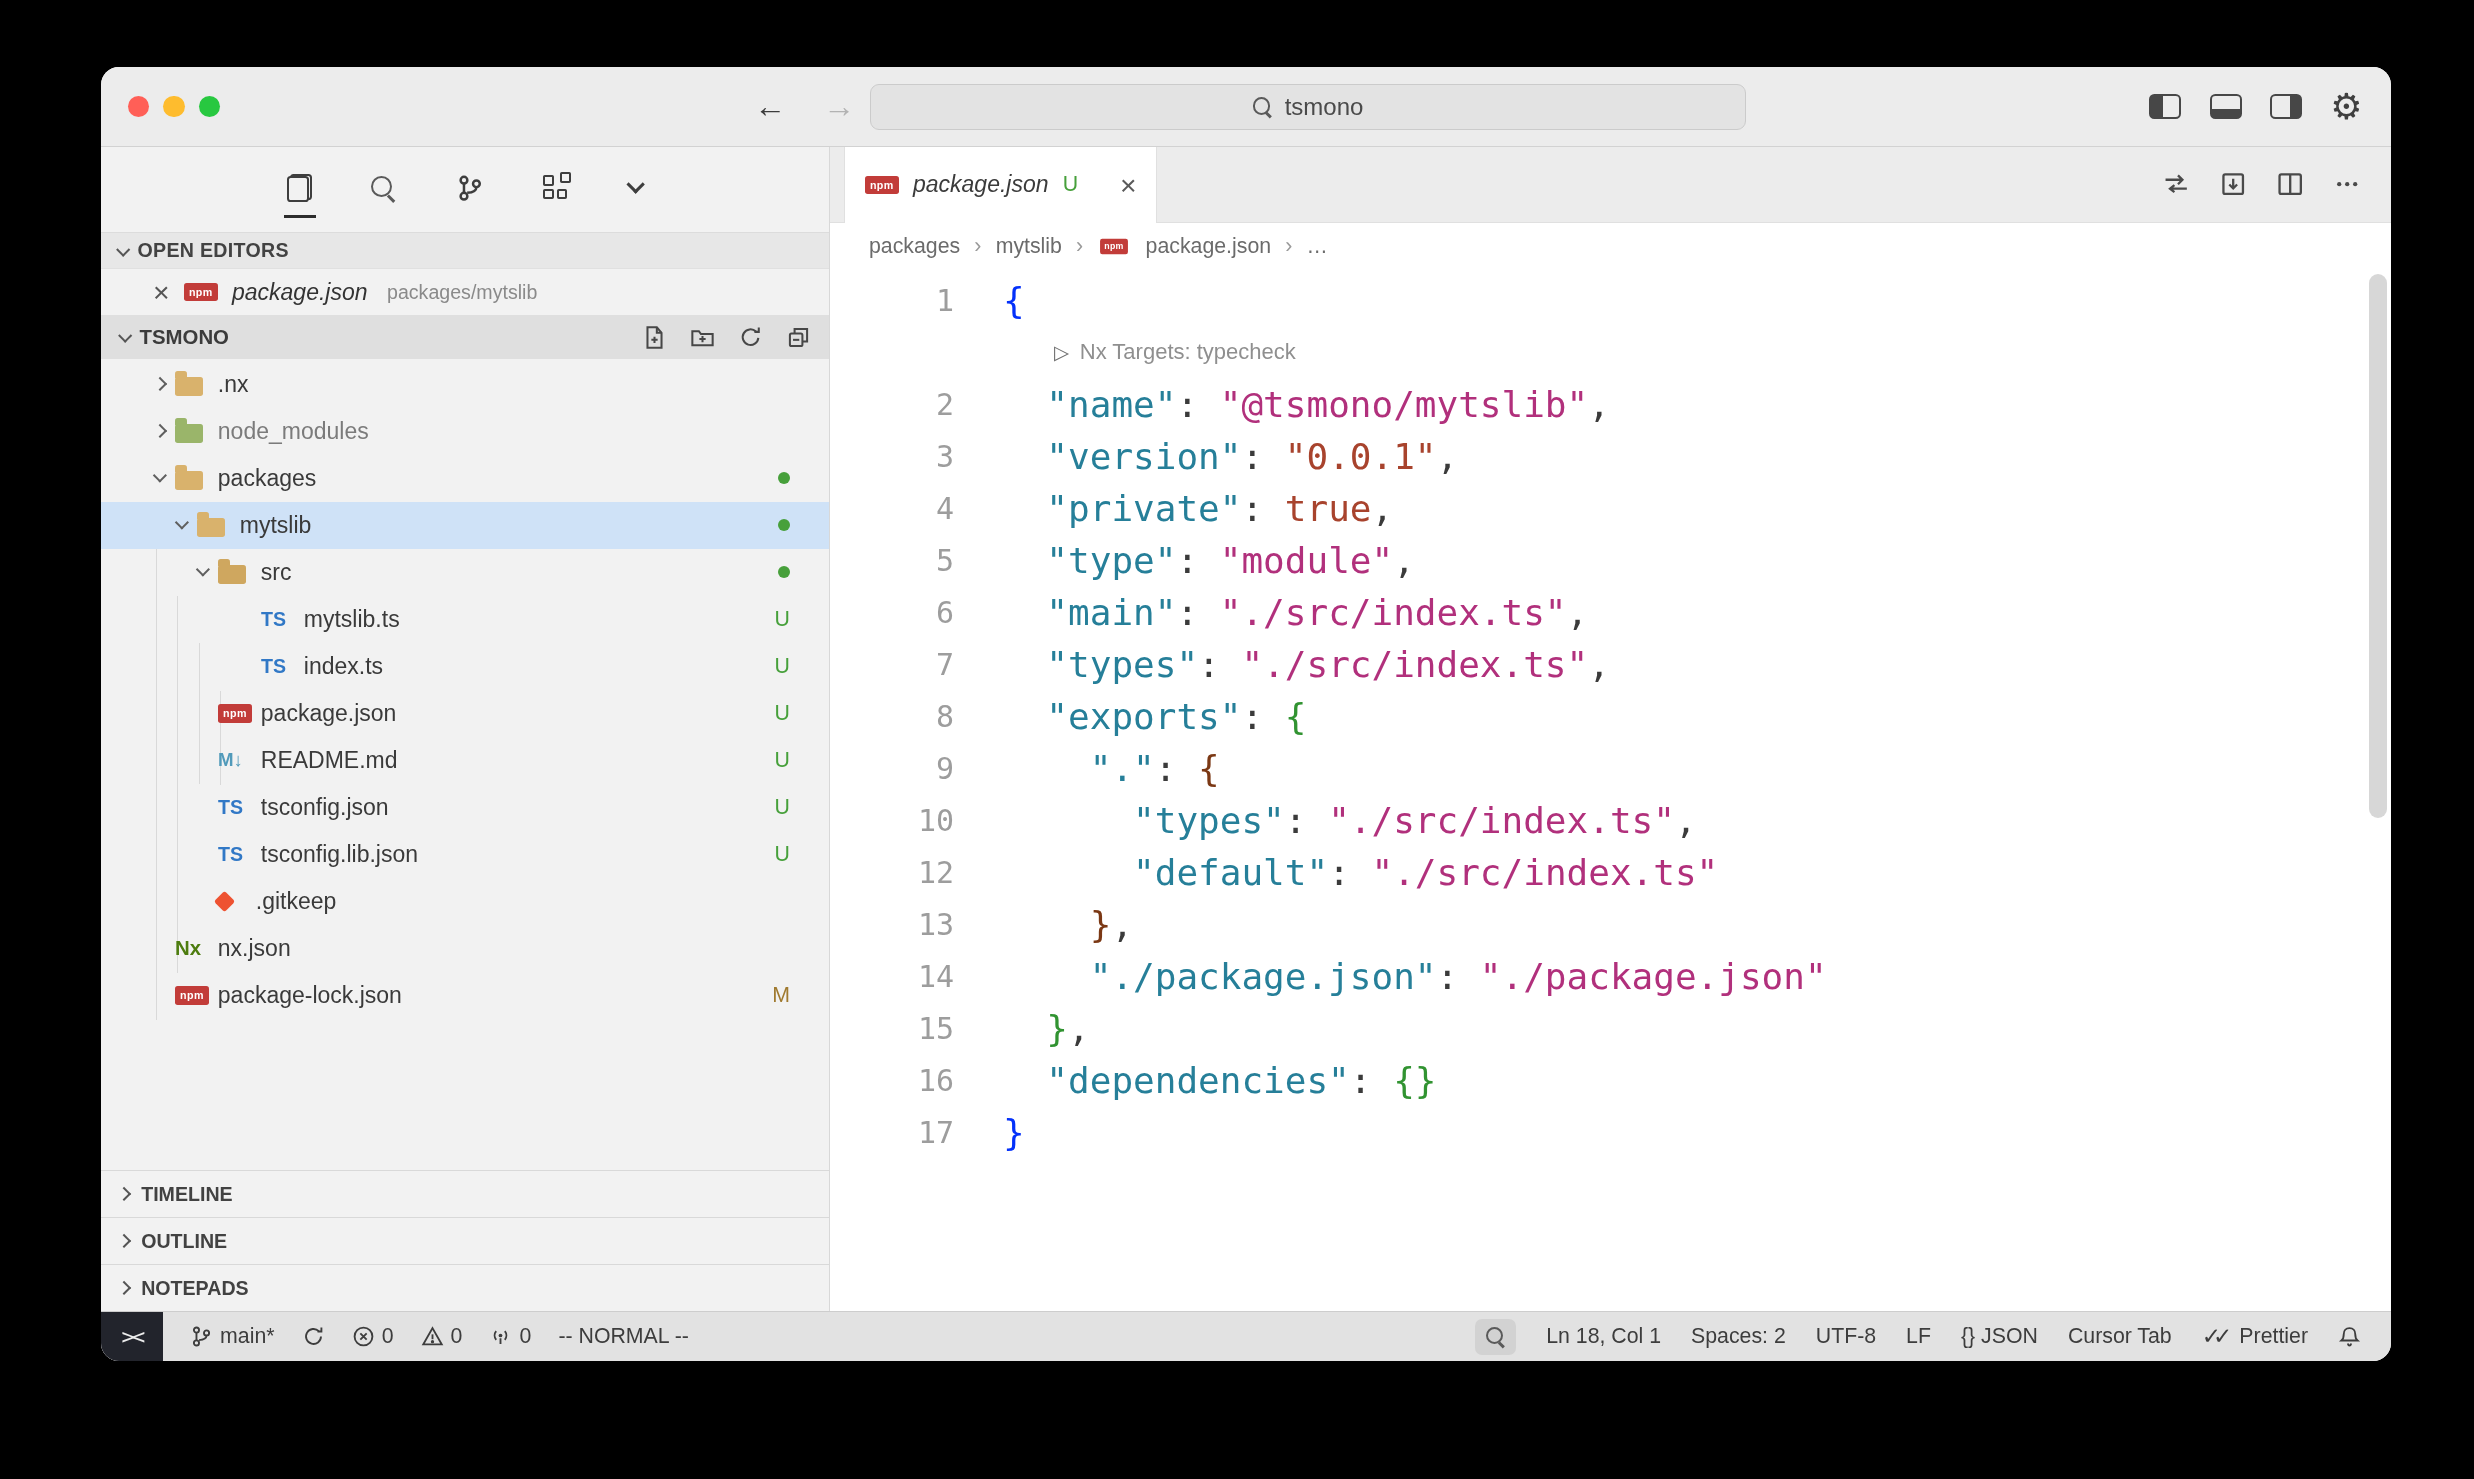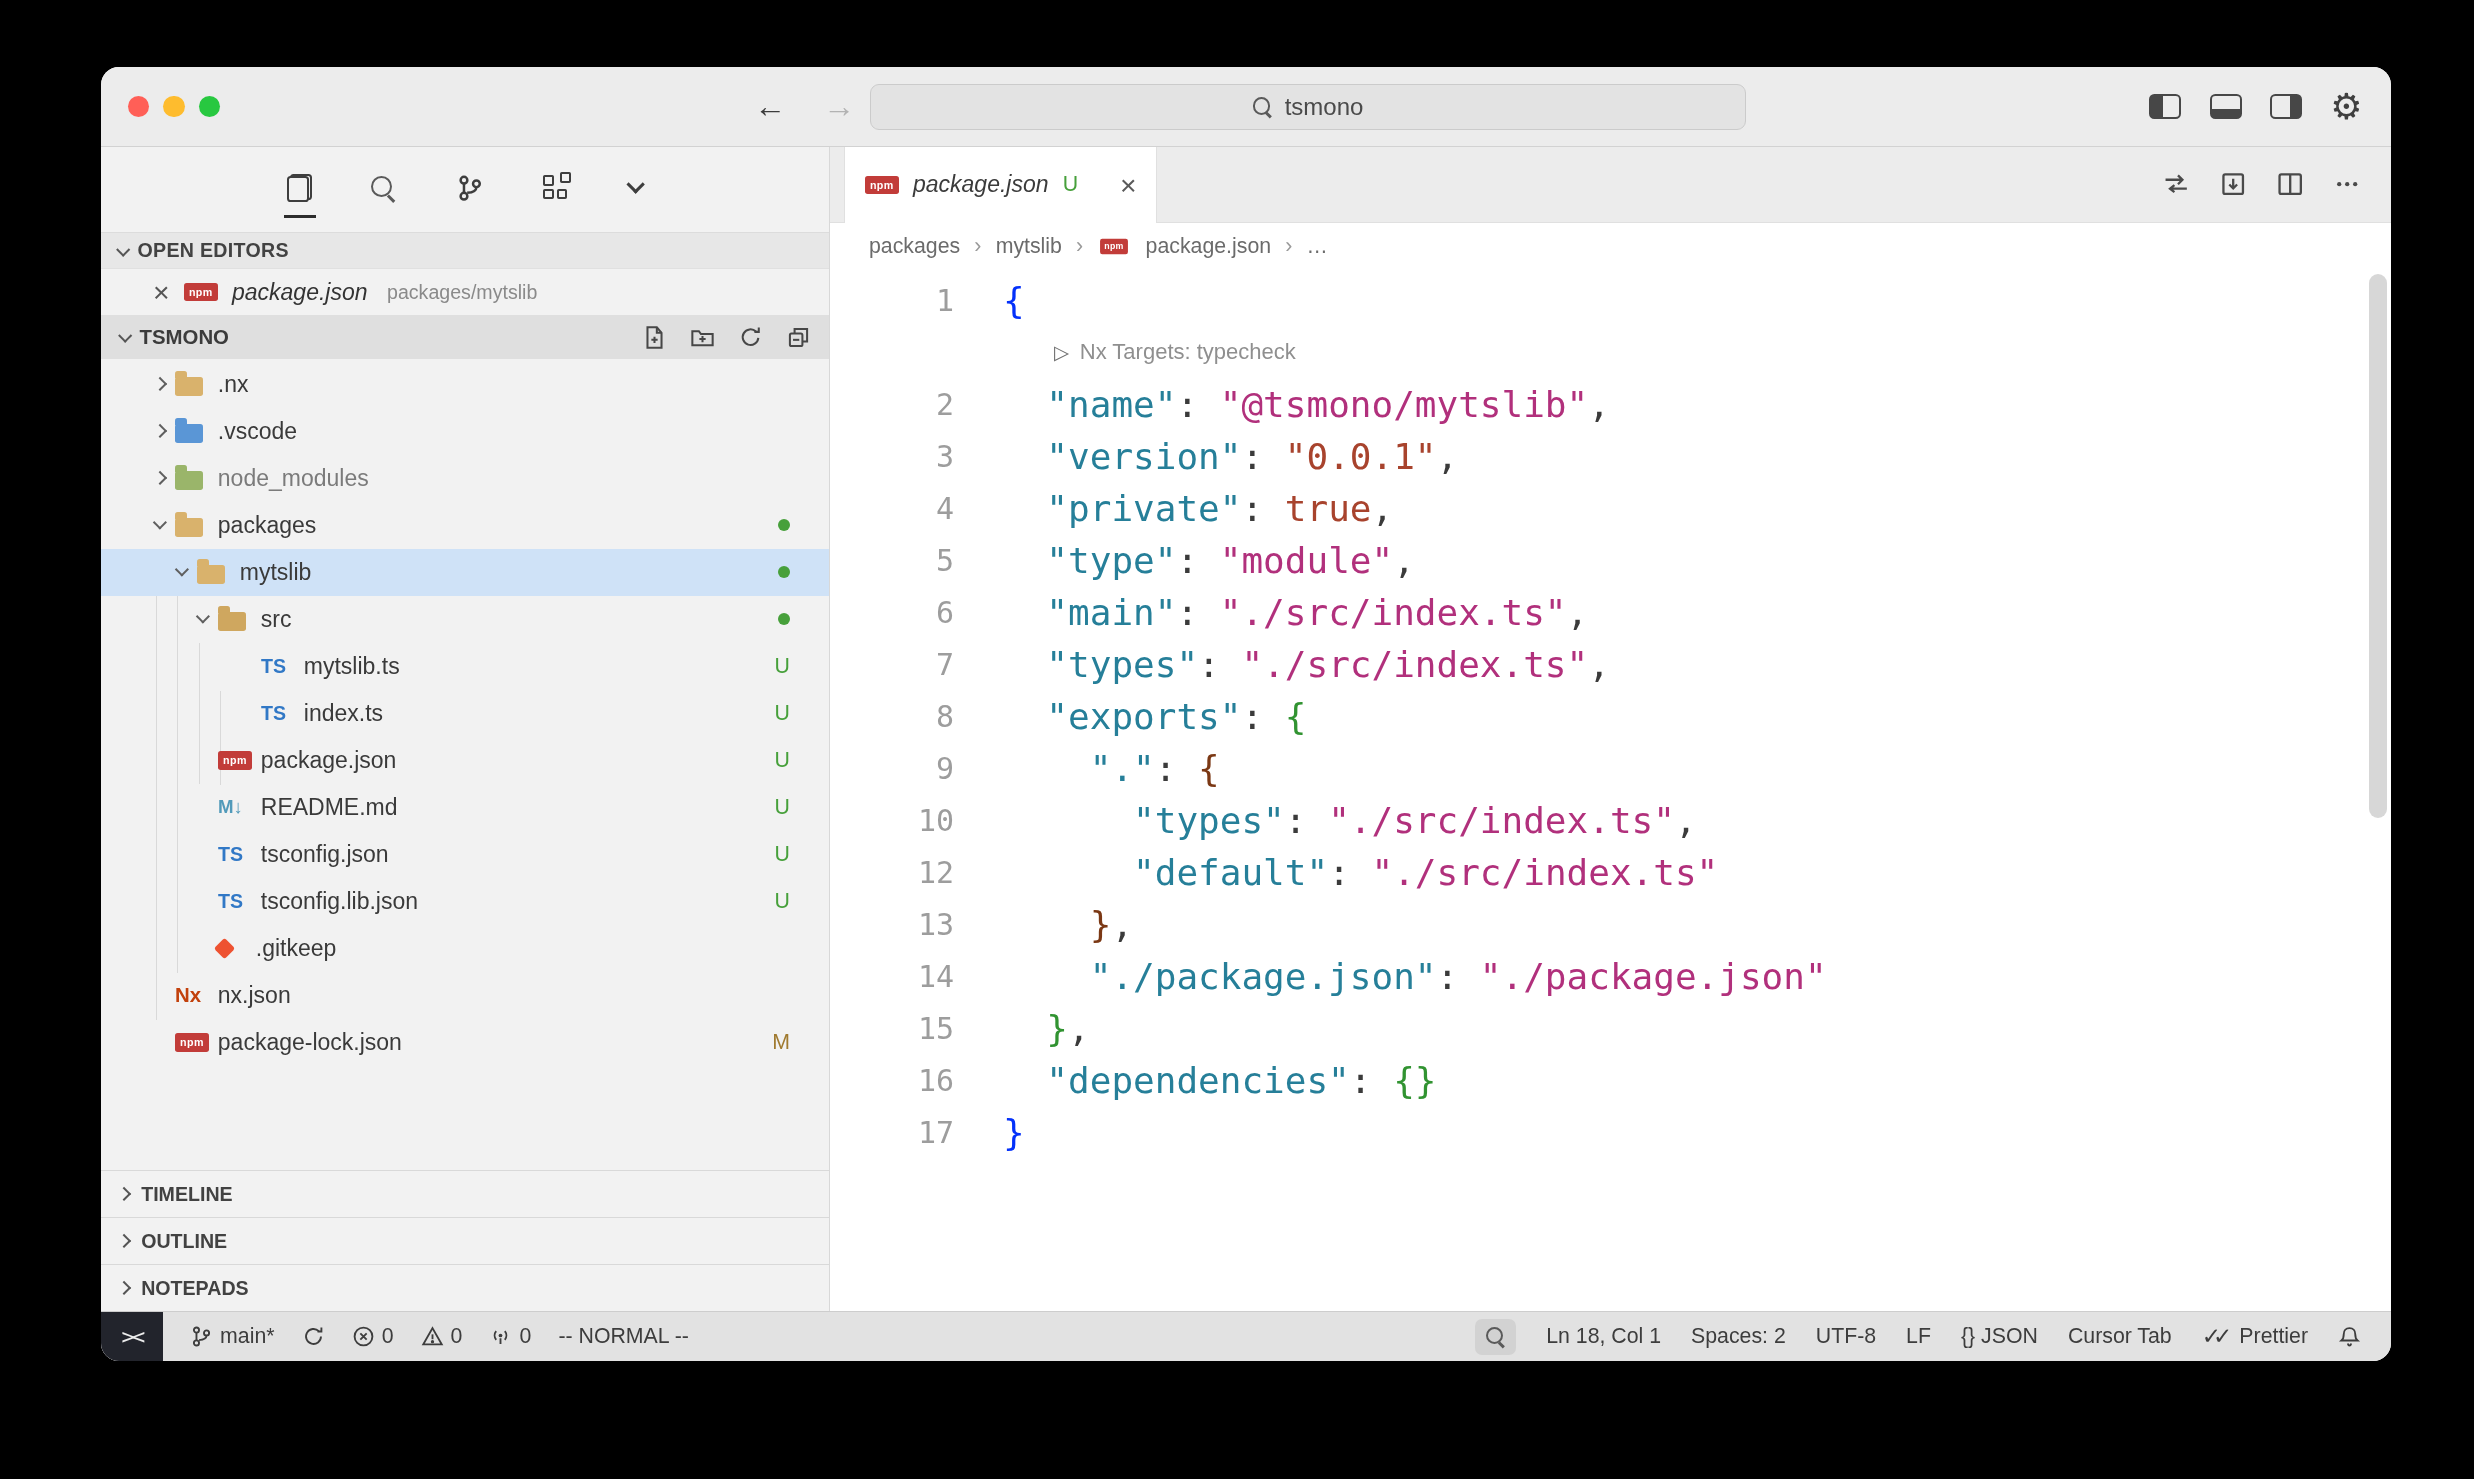--- a/index.html
+++ b/index.html
@@ -73,21 +73,21 @@
   .chev-sp { width:30px; flex:none; }
   .ficon { width:41px; flex:none; display:flex; align-items:center; }
   .fld { position:relative; width:28.4px; height:19.6px; background:#d9b26c; border-radius:2.7px; margin-top:4.4px; }
   .fld::before { content:""; position:absolute; top:-5.3px; left:0; width:12.4px; height:6.2px; background:inherit; border-radius:2.7px 2.7px 0 0; }
   .fld.node { background:#9ab56a; } .fld.vscode { background:#5a96d6; } .fld.src { background:#cfa75f; }
   .ts-i { color:#3178c6; font-weight:700; font-size:19.6px; }
   .npm-i { width:34px; height:18.7px; background:#c23c39; border-radius:2.7px; color:#fff; font-size:10.7px; font-weight:700;
            display:flex; align-items:center; justify-content:center; letter-spacing:0.4px; }
   .md-i { color:#519aba; font-weight:700; font-size:18.7px; }
   .git-d { width:15px; height:15px; background:#ee5231; border-radius:2.7px; transform:rotate(45deg); margin-left:4.4px; }
-  .nx-i { color:#c2410c; font-weight:800; font-size:20.4px; }
+  .nx-i { color:#4d7c0f; font-weight:800; font-size:20.4px; }
   .badge { position:absolute; right:39px; font-size:21.3px; }
   .badge.U { color:#47a03b; } .badge.M { color:#a07a2f; }
   .badge.dot { width:12.4px; height:12.4px; border-radius:50%; background:#47a03b; }
   .b-secs { margin-top:auto; }
   .b-sec { height:47px; border-top:0.9px solid #d9d9d9; display:flex; align-items:center; padding:0 18px; font-weight:700; font-size:19.6px; color:#424242; gap:12.4px; }
 
   
   .editor { flex:1; display:flex; flex-direction:column; background:#fff; min-width:0; }
   .tabbar { height:76px; background:#ececec; display:flex; align-items:stretch; border-bottom:0.9px solid #e0e0e0; flex:none; position:relative; }
   .tab { margin-left:14.2px; width:313px; background:#fff; border-left:0.9px solid #e0e0e0; border-right:0.9px solid #e0e0e0;
@@ -234,29 +234,20 @@
           <i class="guide" style="left:119px; top:332px; height:94px;"></i>
         <div class="trow" style="padding-left: 44px;">
               <span class="tchev right">
                 <b></b>
               </span>
               <span class="ficon">
                 <span class="fld"></span>
               </span>
               <span class="lbl">.nx</span>
             </div>
-            <div class="trow" style="padding-left: 44px;">
-              <span class="tchev right">
-                <b></b>
-              </span>
-              <span class="ficon">
-                <span class="fld vscode"></span>
-              </span>
-              <span class="lbl">.vscode</span>
-            </div>
             <div class="trow muted" style="padding-left: 44px;">
               <span class="tchev right">
                 <b></b>
               </span>
               <span class="ficon">
                 <span class="fld node"></span>
               </span>
               <span class="lbl">node_modules</span>
             </div>
             <div class="trow" style="padding-left: 44px;">

